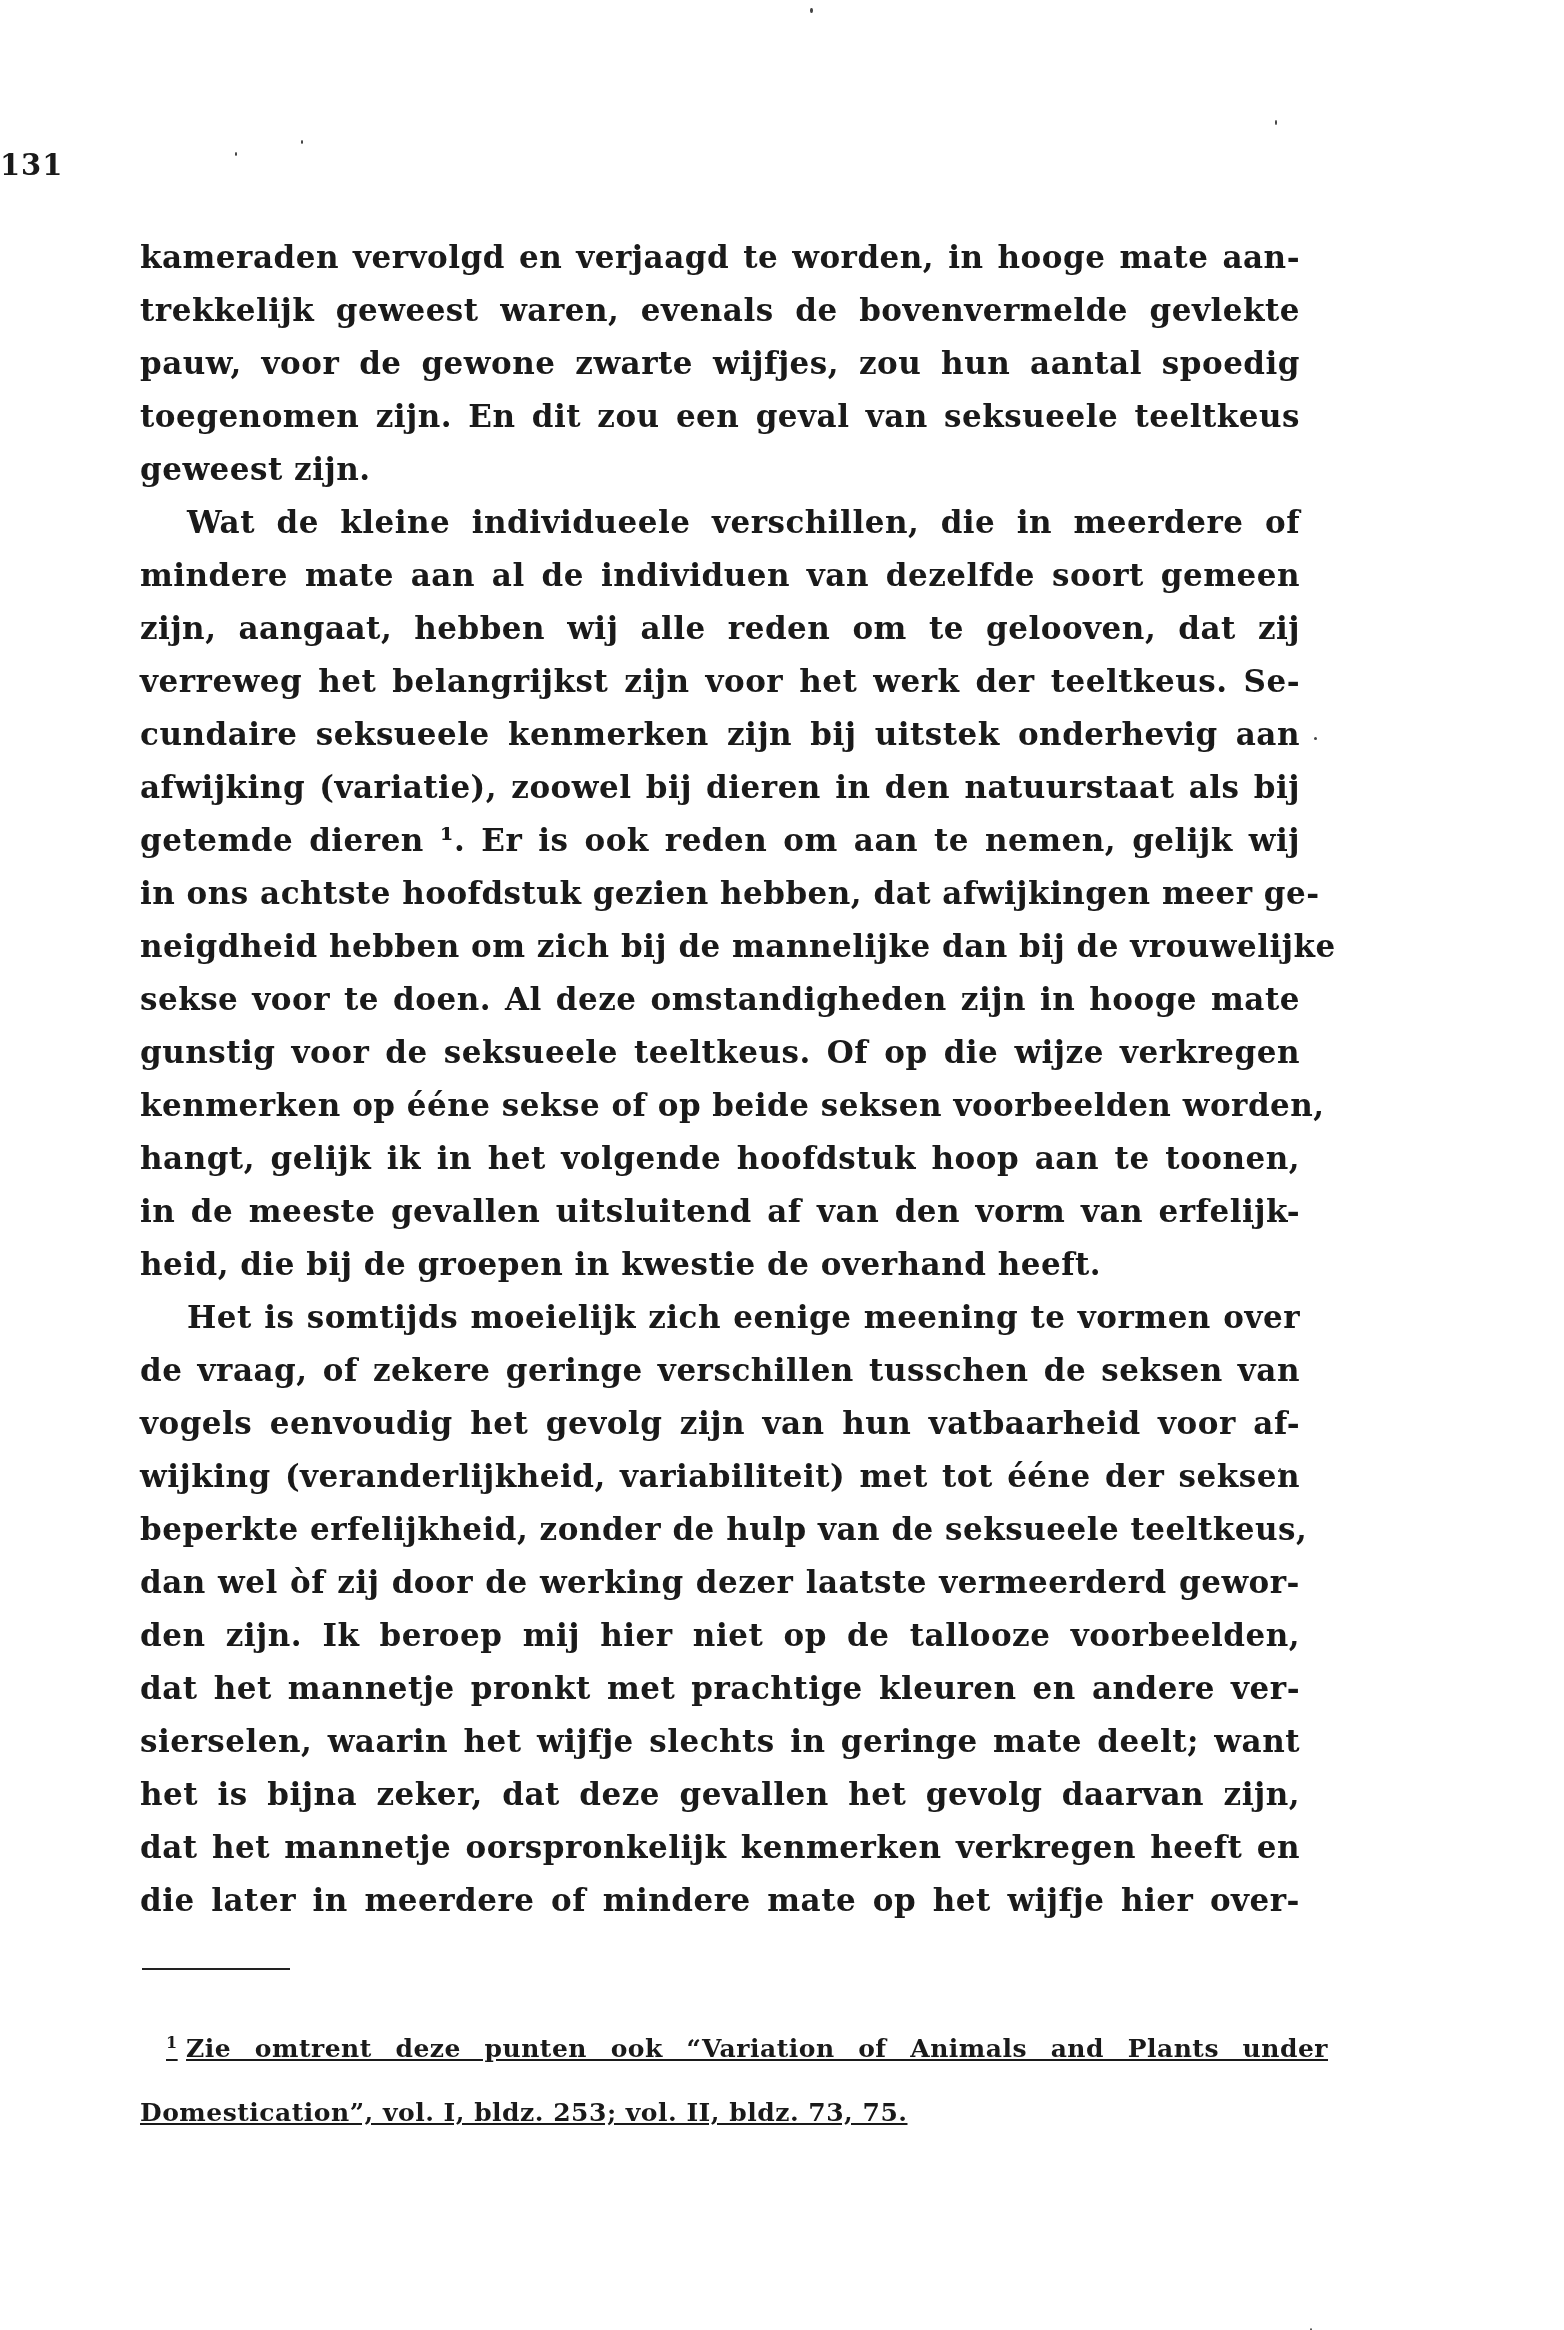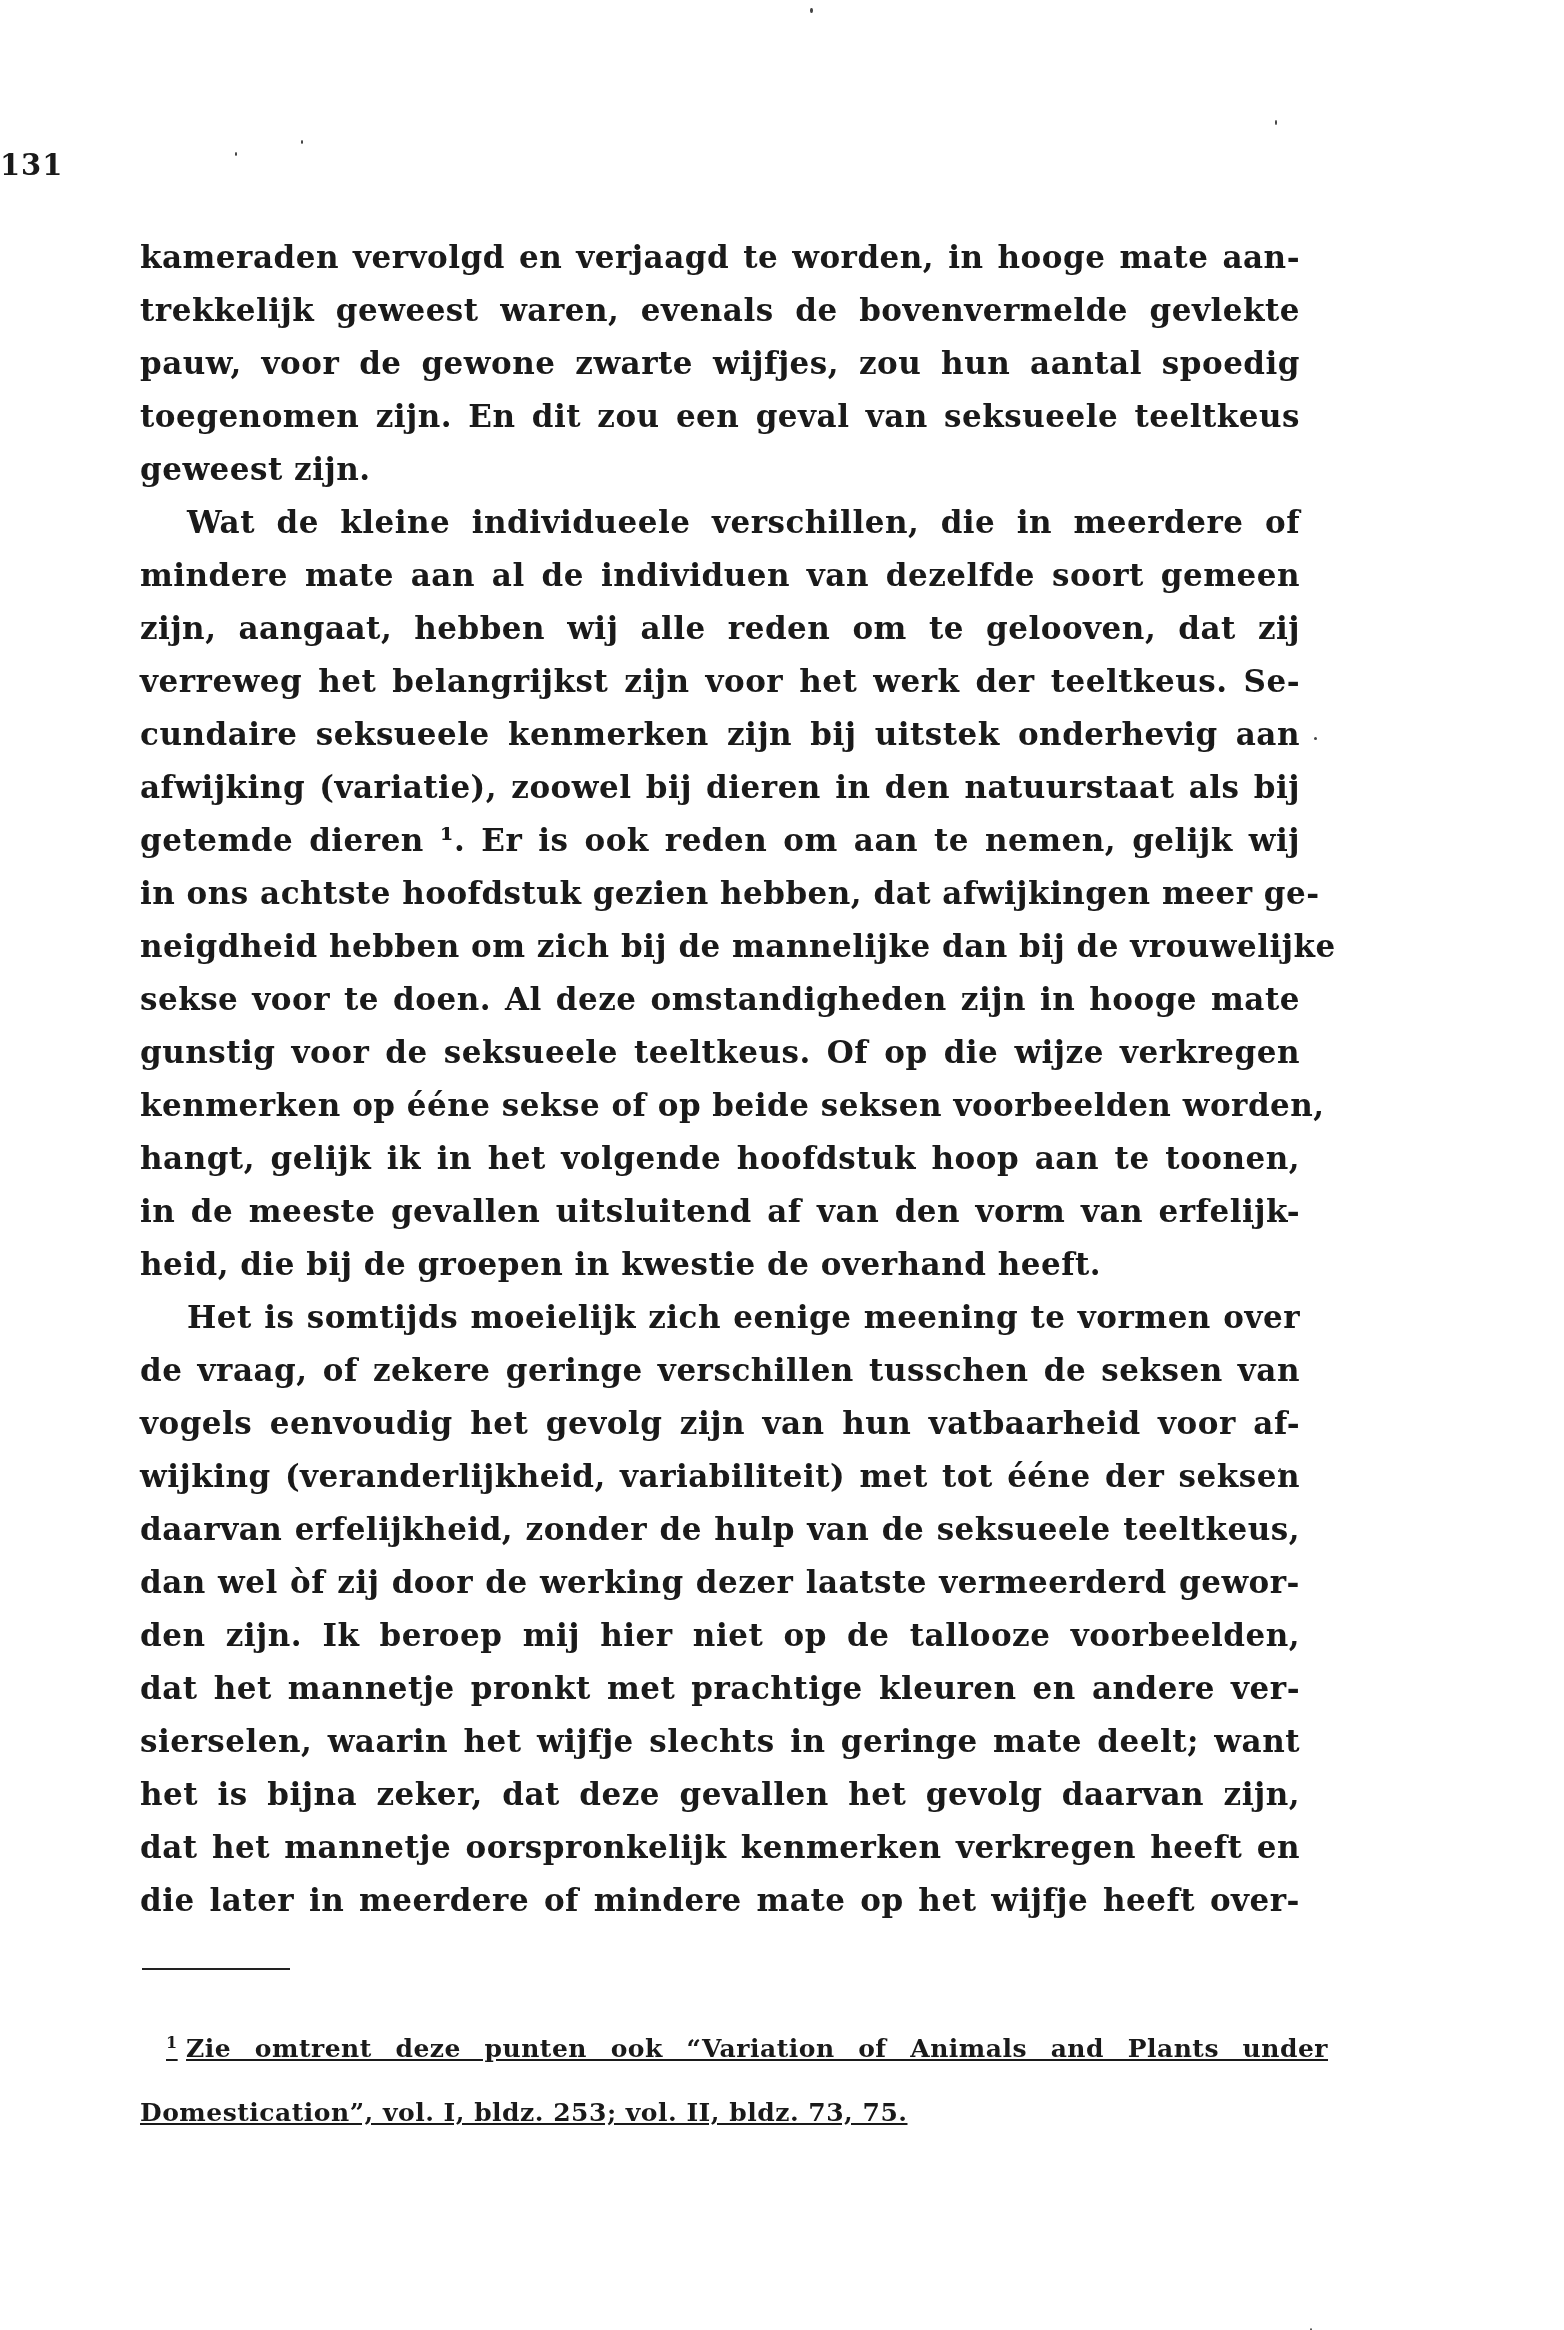--- a/index.html
+++ b/index.html
@@ -123,28 +123,28 @@
       <span class="line">hangt, gelijk ik in het volgende hoofdstuk hoop aan te toonen,</span>
       <span class="line">in de meeste gevallen uitsluitend af van den vorm van erfelijk-</span>
       <span class="line last">heid, die bij de groepen in kwestie de overhand heeft.</span>
     </div>
 
     <div>
       <span class="line indent">Het is somtijds moeielijk zich eenige meening te vormen over</span>
       <span class="line">de vraag, of zekere geringe verschillen tusschen de seksen van</span>
       <span class="line">vogels eenvoudig het gevolg zijn van hun vatbaarheid voor af-</span>
       <span class="line">wijking (veranderlijkheid, variabiliteit) met tot ééne der seksen</span>
-      <span class="line">daarvan erfelijkheid, zonder de hulp van de seksueele teeltkeus,</span>
+      <span class="line">beperkte erfelijkheid, zonder de hulp van de seksueele teeltkeus,</span>
       <span class="line">dan wel òf zij door de werking dezer laatste vermeerderd gewor-</span>
       <span class="line">den zijn. Ik beroep mij hier niet op de tallooze voorbeelden,</span>
       <span class="line">dat het mannetje pronkt met prachtige kleuren en andere ver-</span>
       <span class="line">sierselen, waarin het wijfje slechts in geringe mate deelt; want</span>
       <span class="line">het is bijna zeker, dat deze gevallen het gevolg daarvan zijn,</span>
       <span class="line">dat het mannetje oorspronkelijk kenmerken verkregen heeft en</span>
-      <span class="line">die later in meerdere of mindere mate op het wijfje heeft over-</span>
+      <span class="line">die later in meerdere of mindere mate op het wijfje hier over-</span>
     </div>
   </div>
 
   <div class="footnote-rule"></div>
 
   <div class="footnotes">
     <span class="fn-line first"><span class="fn-marker">1</span><span>Zie omtrent deze punten ook “Variation of Animals and Plants under</span></span>
     <span class="fn-line last">Domestication”, vol. I, bldz. 253; vol. II, bldz. 73, 75.</span>
   </div>
 

